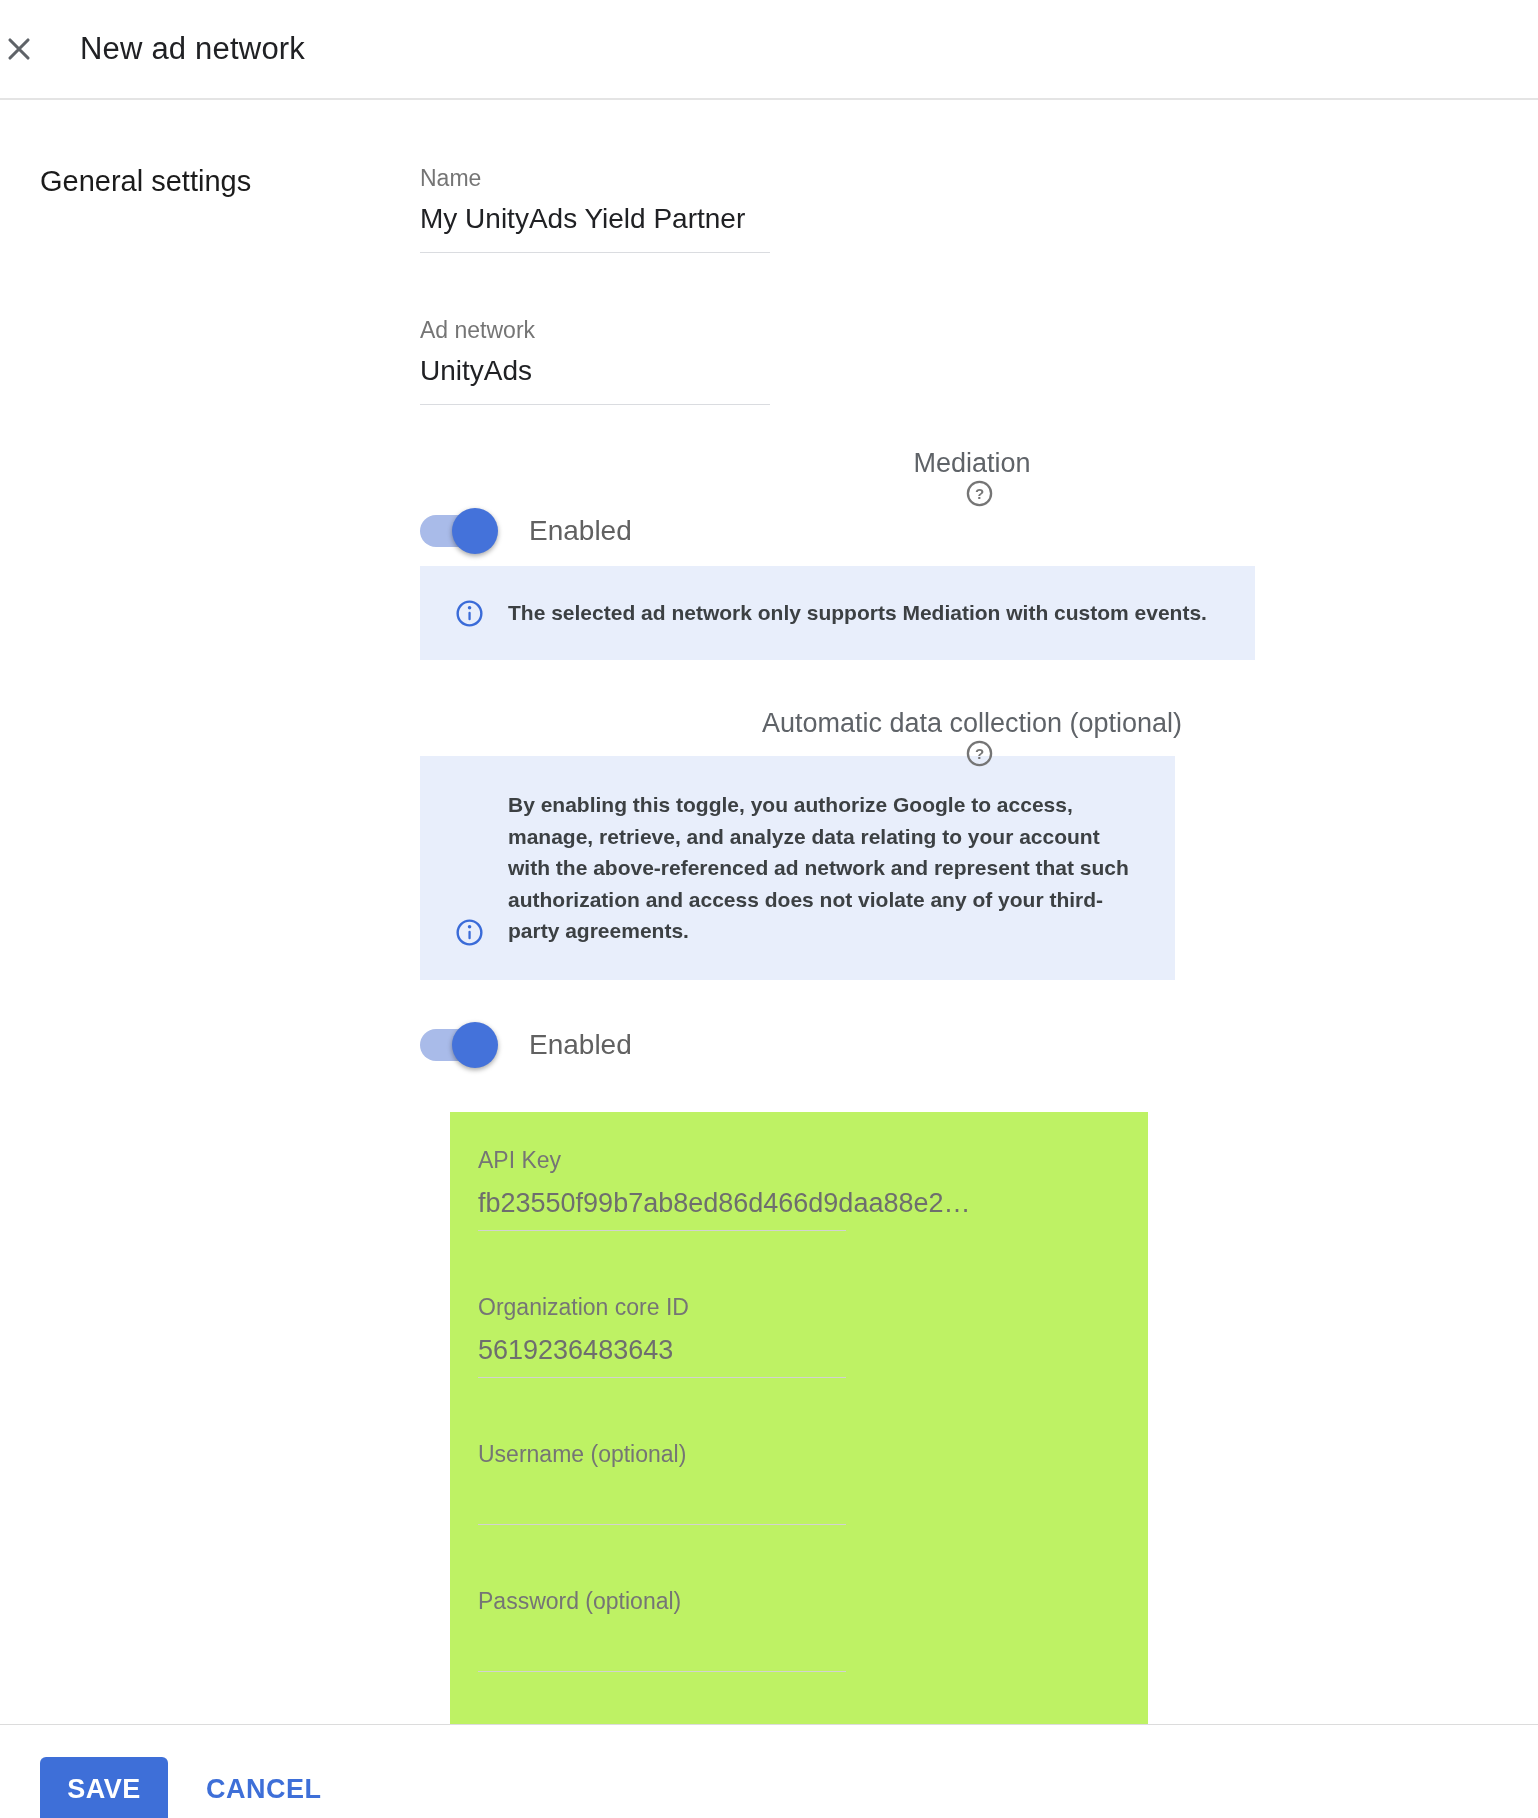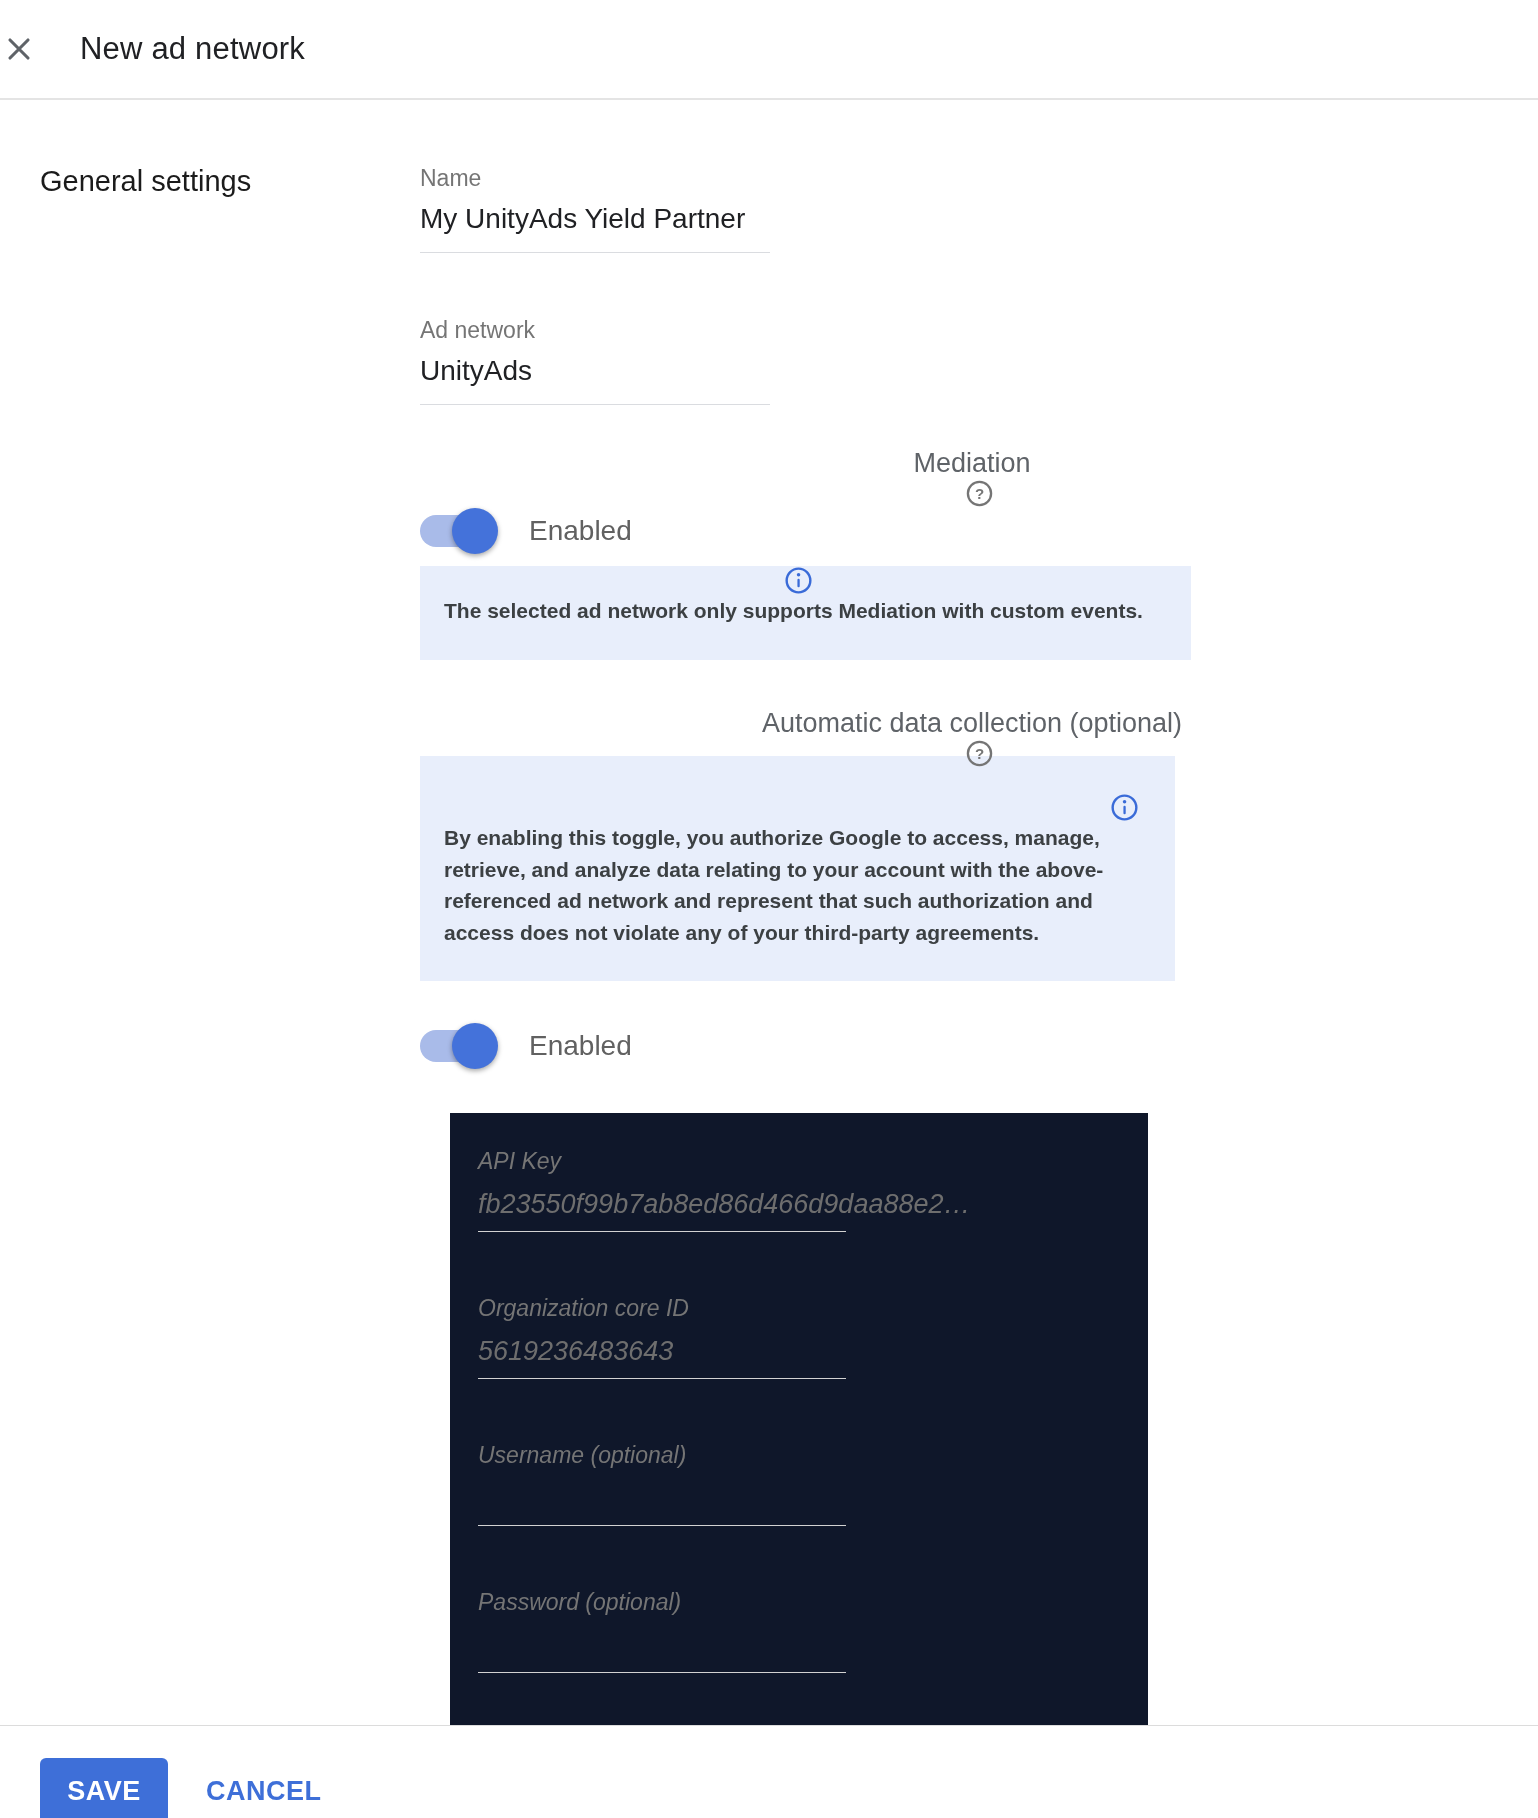--- a/index.html
+++ b/index.html
@@ -25,33 +25,33 @@
   .label-row .ltext { font-size:27px; color:#5f6368; margin-right:14px; }
   .help-icon { width:29px; height:29px; display:inline-flex; cursor:pointer; }
 
   .toggle-row { display:flex; align-items:center; height:34px; margin-bottom:18px; }
   .switch { position:relative; width:72px; height:32px; cursor:pointer; flex-shrink:0; }
   .switch .track { width:72px; height:32px; border-radius:16px; background:#a9bbe9; }
   .switch .thumb { position:absolute; top:-7px; right:-6px; width:46px; height:46px; border-radius:50%;
                    background:#4472da; box-shadow:0 2px 5px rgba(0,0,0,.35); }
   .toggle-label { font-size:28px; color:#616161; margin-left:37px; }
 
-  .infobox { background:#e8eefb; display:flex; align-items:center;flex-direction:column; }
+  .infobox { background:#e8eefb; display:flex; align-items:center; }
   .infobox .info-icon { flex-shrink:0; margin-left:35px; width:29px; height:29px; }
   .infobox .itext { font-size:21px; font-weight:bold; color:#3c4043; line-height:31.5px; margin-left:24px; }
   .infobox.one { height:94px; width:fit-content; padding-right:48px; margin-bottom:48px; }
   .infobox.one .itext { white-space:nowrap; }
   .infobox.two { width:755px; align-items:flex-end; padding:33px 36px 33px 0; margin-bottom:0; }
   .infobox.two .info-icon { margin-top:4px; }
   .label-row.second { margin-bottom:18px; }
   .toggle-row.second { margin-top:48px; margin-bottom:0; }
 
   
   .panel { margin-top:50px; margin-left:30px; width:698px; height:612px;
-           background:#0f172a; padding:34px 0 0 28px;font-style:italic; }
+           background:#bef264; padding:34px 0 0 28px; }
   .pfield { width:368px; border-bottom:1px solid #d2d2d2; padding-bottom:10px; margin-bottom:62px; }
   .pfield .flabel { font-size:23px; line-height:28px; color:#757575; }
   .pfield .pvalue { font-size:27px; line-height:34px; color:#6e6e6e; margin-top:12px; min-height:34px; }
 
   
   .footer { border-top:1px solid #dcdcdc; padding:32px 0 0 40px; display:flex; align-items:flex-start; }
   .save-btn { width:128px; height:66px; background:#3e6fd8; color:#fff; border:none; border-radius:6px;
               font-family:"Liberation Sans", sans-serif; font-size:27px; font-weight:bold;
               letter-spacing:.5px; cursor:pointer; }
   .cancel-btn { background:none; border:none; color:#3e6fd8; font-family:"Liberation Sans", sans-serif;

